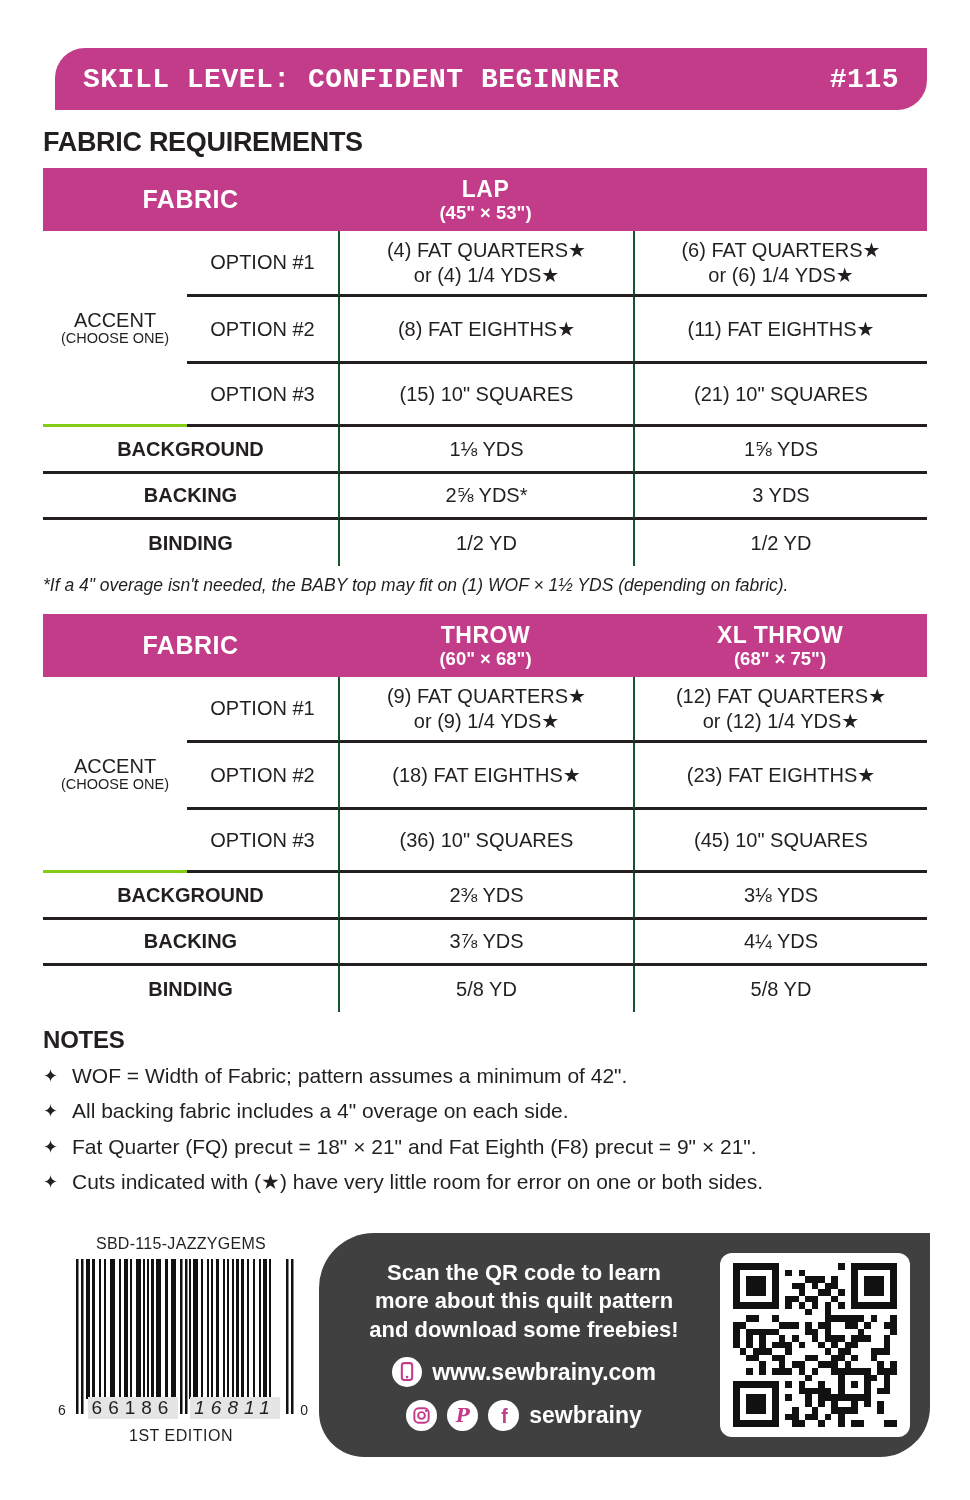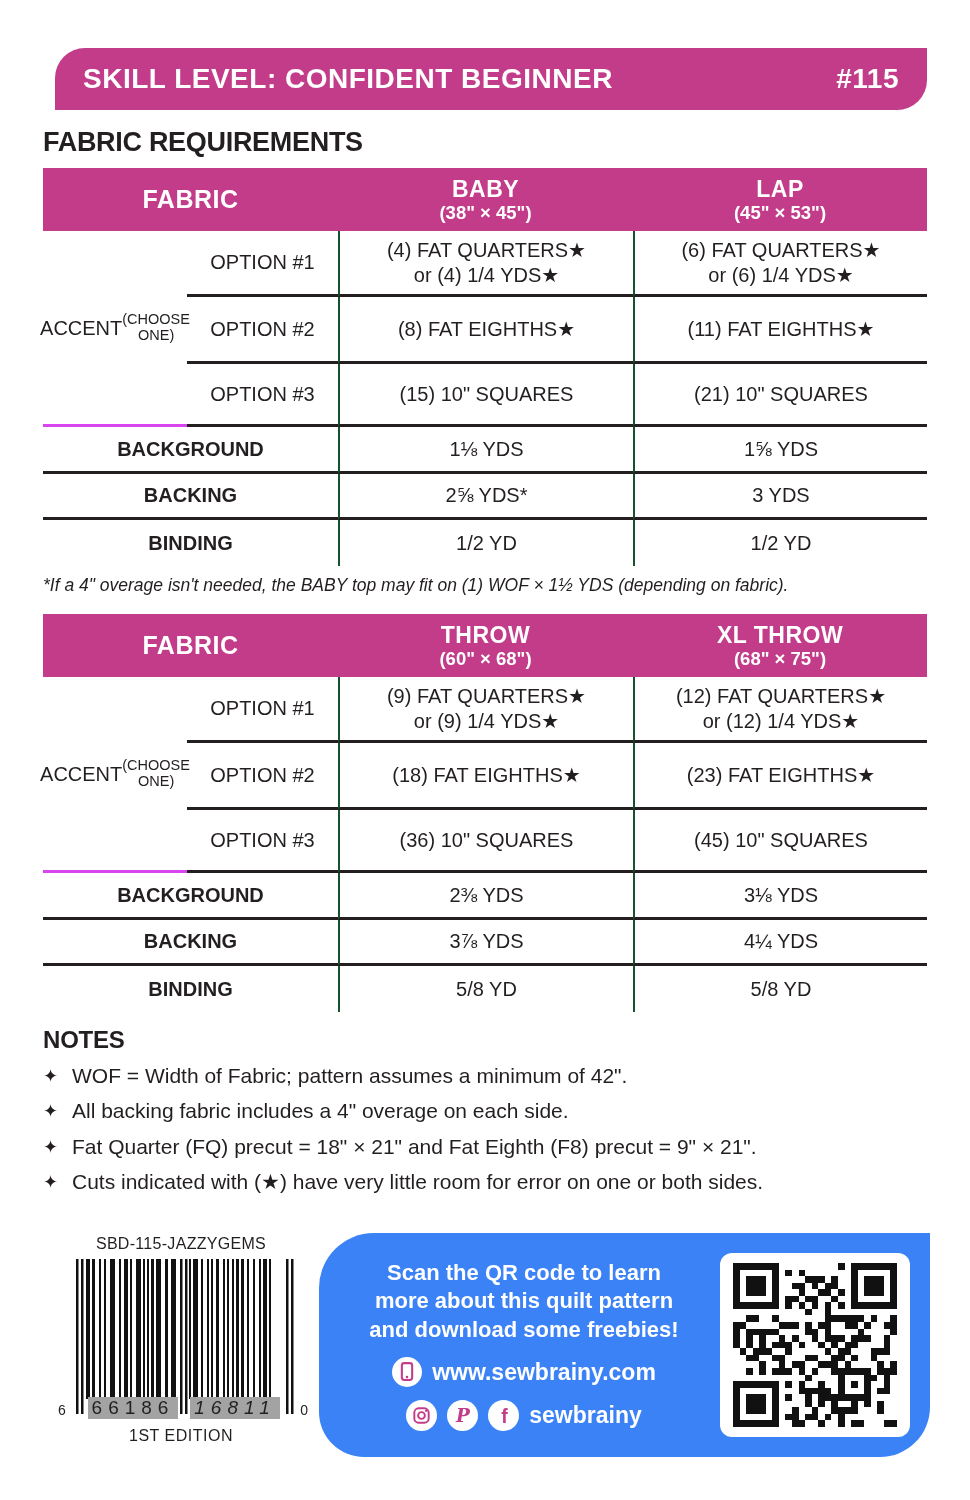--- a/index.html
+++ b/index.html
@@ -6,62 +6,62 @@
   body{
     width:970px;height:1500px;background:#ffffff;position:relative;overflow:hidden;
     font-family:"Liberation Sans","DejaVu Sans",sans-serif;color:#231f20;
     -webkit-font-smoothing:antialiased;
   }
   .pre{white-space:pre-line;}
   
   .banner{
     margin:48px 0 0 55px;width:872px;height:62px;background:#c23c8a;
     border-radius:30px 0 30px 0;display:flex;align-items:center;justify-content:space-between;
-    padding:0 28px;box-sizing:border-box;color:#fff;font-weight:bold;font-size:28px;letter-spacing:.5px;
+    padding:0 28px;box-sizing:border-box;color:#fff;font-weight:bold;font-size:28px;letter-spacing:.5px;font-family:Liberation Mono, monospace;
   }
   .page-title{margin:17px 0 10px 43px;font-size:27px;font-weight:bold;letter-spacing:-.3px;}
   
   .ftable{margin-left:43px;width:884px;}
   .thead{
     display:grid;grid-template-columns:295px 295px 294px;background:#c23c8a;color:#fff;
     height:63px;text-align:center;
   }
   .thead .hc{display:flex;flex-direction:column;align-items:center;justify-content:center;line-height:1.15;}
   .corner{font-size:25px;font-weight:bold;letter-spacing:.5px;}
   .colname{font-size:23px;font-weight:bold;letter-spacing:.5px;}
   .colsize{font-size:18.5px;font-weight:600;}
   .tbody{display:grid;grid-template-columns:144px 151px 295px 294px;grid-template-rows:66px 67px 63px 47px 46px 46px;}
   .cell{display:flex;align-items:center;justify-content:center;text-align:center;font-size:20px;line-height:1.25;box-sizing:border-box;}
   .vline{border-left:2px solid #14532d;}
   .hsep{border-bottom:3px solid #231f20;}
-  .accent{grid-column:1;grid-row:1/4;border-bottom:3px solid #d946ef;line-height:1.1;}
+  .accent{grid-column:1;grid-row:1/4;flex-direction:column;border-bottom:3px solid #84cc16;line-height:1.1;}
   .accent .a1{font-size:20px;}
   .accent .a2{font-size:14.5px;}
   .rowlabel{grid-column:1/3;font-weight:bold;}
   .footnote{margin:9px 0 0 43px;width:884px;font-size:17.5px;font-style:italic;}
   .gap{height:18px;}
   
   .notes{margin:14px 0 0 43px;width:884px;}
   .notes h2{margin:0 0 6px 0;font-size:24px;letter-spacing:-.2px;}
   .note-item{display:flex;align-items:flex-start;gap:13px;font-size:21px;margin-top:9px;line-height:1.25;}
   .note-item .bullet{font-size:18px;padding-top:2px;width:16px;flex:none;}
   
   .footer{display:flex;margin:38px 40px 0 55px;gap:12px;align-items:stretch;}
   .barcode-col{width:252px;text-align:center;flex:none;padding-top:2px;}
   .bc-label{font-size:16px;letter-spacing:.3px;}
   .bc-wrap{position:relative;width:250px;height:160px;margin:6px auto 0;}
   .bc-wrap svg{position:absolute;left:0;top:0;fill:#111;}
-  .bc-d{position:absolute;bottom:0;font-size:19px;letter-spacing:6px;background:#a3a3a3;text-align:center;}
+  .bc-d{position:absolute;bottom:0;font-size:19px;letter-spacing:6px;background:#e5e5e5;text-align:center;}
   .bc-g1{left:32px;width:90px;}
   .bc-g2{left:134px;width:90px;font-style:italic;}
   .bc-side{position:absolute;bottom:1px;font-size:14px;}
   .bc-s1{left:2px;} .bc-s2{right:-2px;}
   .bc-edition{margin-top:8px;font-size:16px;letter-spacing:.5px;}
   .promo{
-    flex:1;background:#3b82f6;border-radius:55px 0 50px 45px;color:#fff;height:224px;box-sizing:border-box;
+    flex:1;background:#404040;border-radius:55px 0 50px 45px;color:#fff;height:224px;box-sizing:border-box;
     display:flex;align-items:center;gap:15px;padding:20px 20px 20px 24px;
   }
   .promo-left{flex:1;display:flex;flex-direction:column;align-items:center;gap:13px;text-align:center;}
   .promo-msg{font-size:22px;font-weight:bold;line-height:1.3;}
   .icon-row{display:flex;align-items:center;gap:10px;font-size:23px;font-weight:bold;}
   .icon-row svg{display:block;}
   .qr-box{width:190px;height:184px;background:#fff;border-radius:12px;flex:none;display:flex;align-items:center;justify-content:center;}
   .qr-box svg{fill:#111;shape-rendering:crispEdges;}
 </style>
 </head>
@@ -70,24 +70,20 @@
 <div class="banner">
   <span>SKILL LEVEL: CONFIDENT BEGINNER</span>
   <span>#115</span>
 </div>
 
 <div class="page-title">FABRIC REQUIREMENTS</div>
 
 <div class="ftable">
   <div class="thead">
     <div class="hc corner">FABRIC</div>
-    <div class="hc">
-      <span class="colname">BABY</span>
-      <span class="colsize">(38" × 45")</span>
-    </div>
     <div class="hc">
       <span class="colname">LAP</span>
       <span class="colsize">(45" × 53")</span>
     </div>
   </div>
   <div class="tbody">
     <div class="cell accent">
       <span class="a1">ACCENT</span>
       <span class="a2">(CHOOSE ONE)</span>
     </div>

